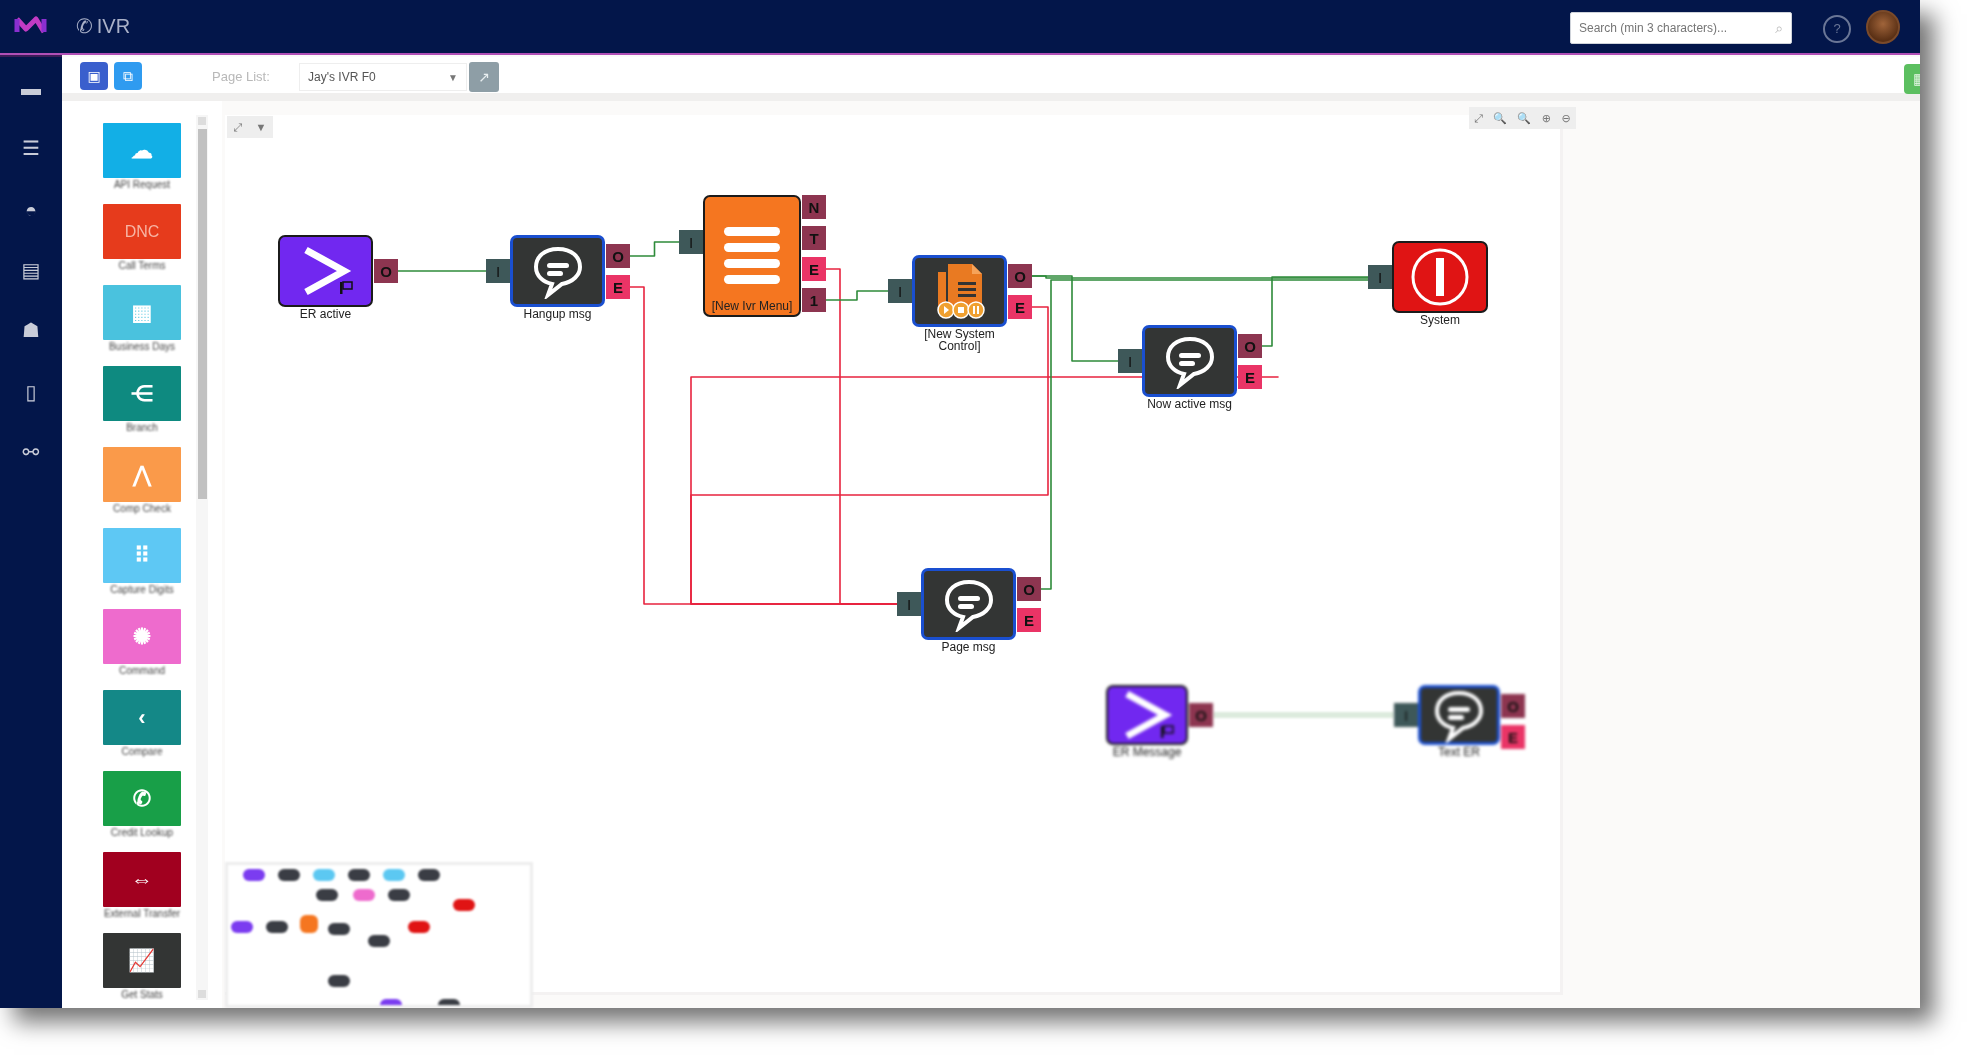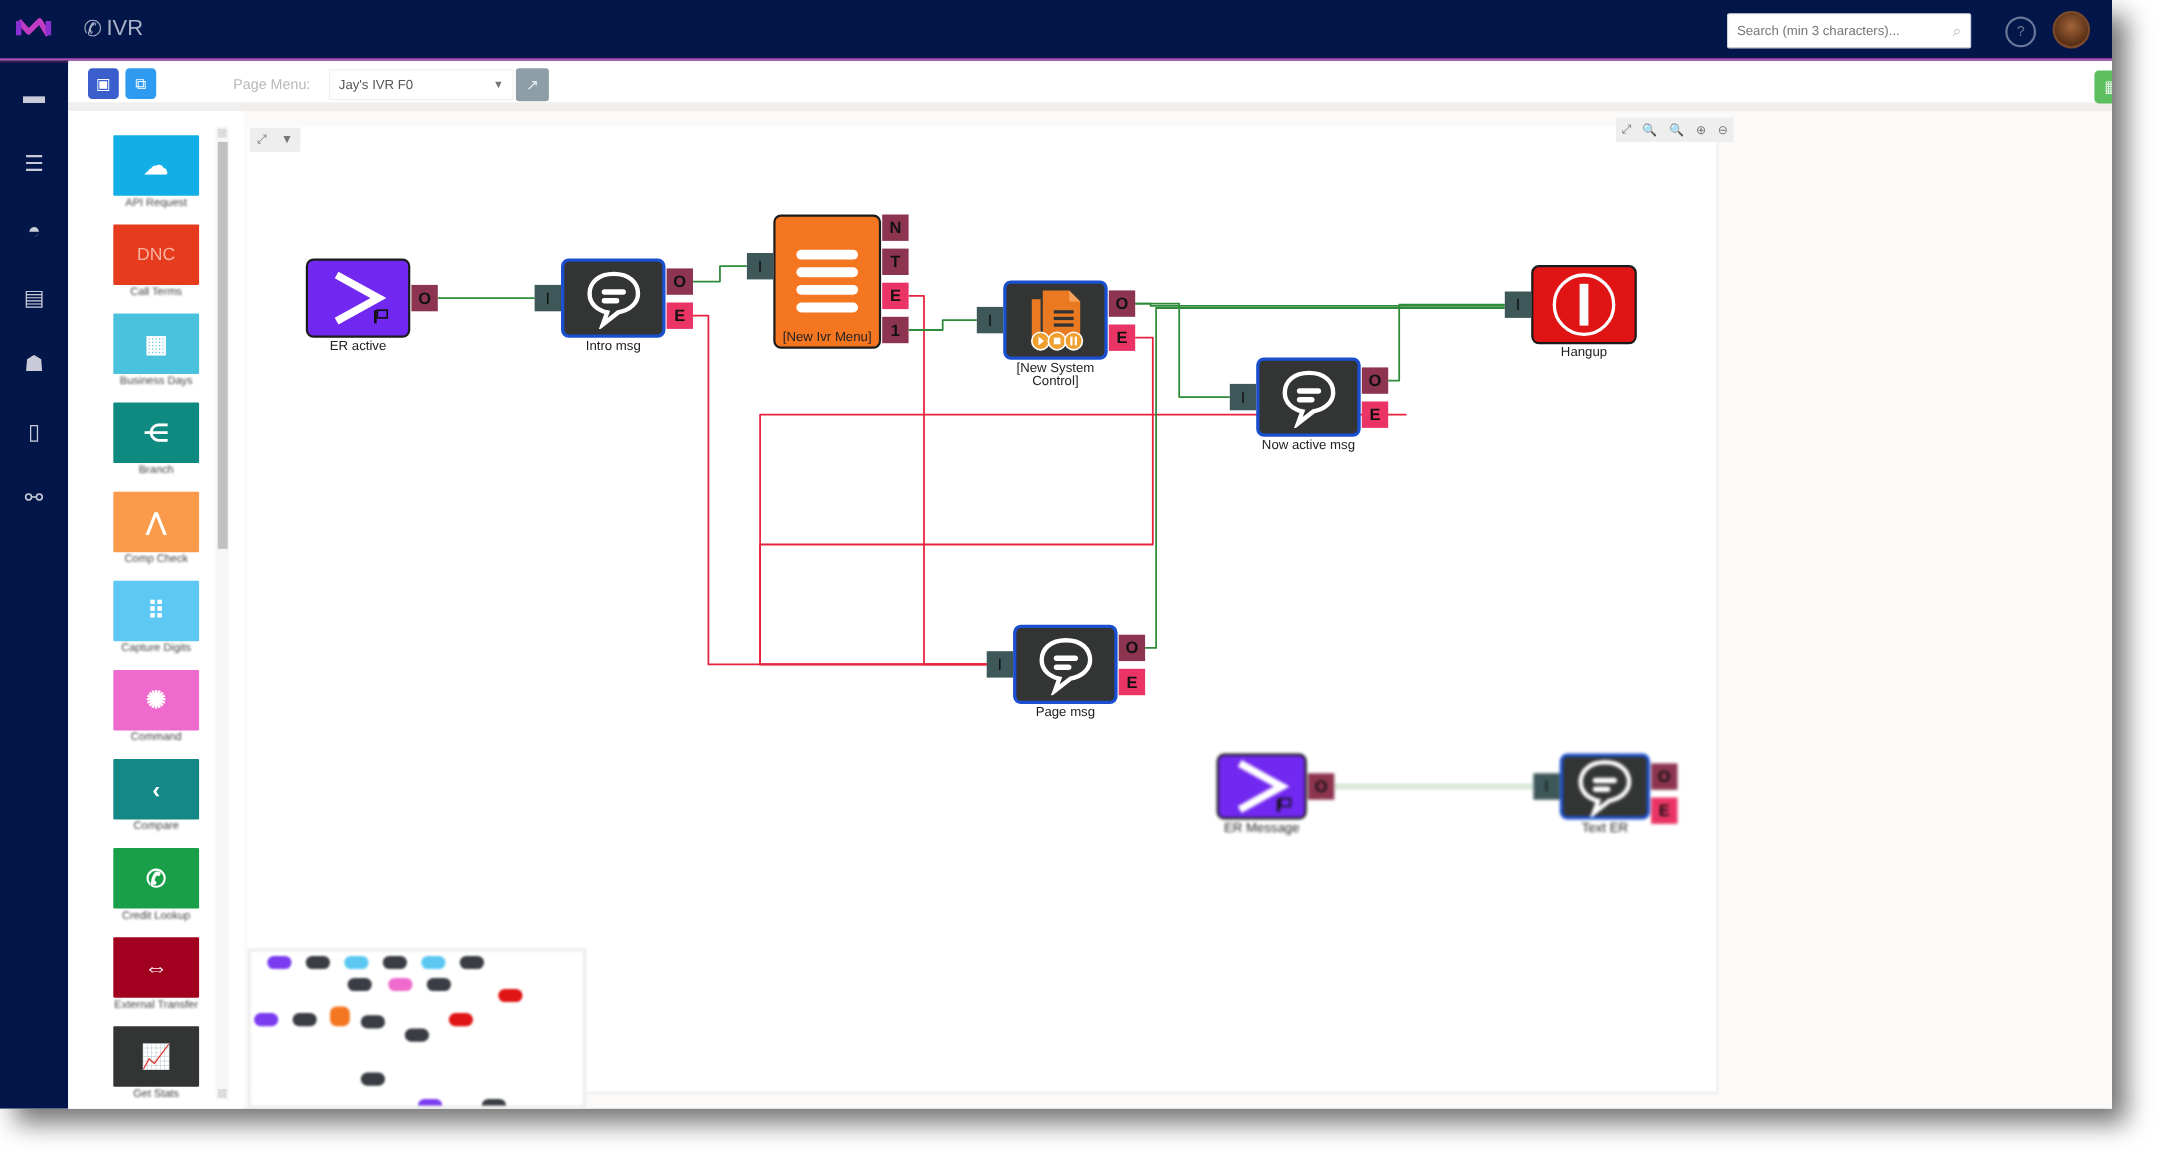--- a/index.html
+++ b/index.html
@@ -84,21 +84,21 @@
     <div class="nav-item" style="top:138px">◓</div>
     <div class="nav-item" style="top:198px">▤</div>
     <div class="nav-item" style="top:258px">☗</div>
     <div class="nav-item" style="top:320px">▯</div>
     <div class="nav-item" style="top:380px">⚯</div>
   </div>
 
   <div id="toolbar">
     <div class="tb-btn" style="left:18px;background:#3a5fcd;">▣</div>
     <div class="tb-btn" style="left:52px;background:#2f9bf0;">⧉</div>
-    <div id="page-list-label">Page Menu:</div>
+    <div id="page-list-label">Page List:</div>
     <div id="page-select">
       <span>Jay's IVR F0</span>
       <span class="caret">▼</span>
     </div>
     <div id="open-page-btn">↗</div>
     <div id="grid-toggle-btn">▦</div>
   </div>
 
   <div id="palette">
       <div class="tile" style="top: 22px;">
@@ -191,21 +191,21 @@
           <div class="port out" style="left: 96px; top: 24px;">O</div>
         </div>
         <div class="node" style="left: 285px; top: 120px;">
           <div class="body" style="left: 0px; top: 0px; width: 95px; height: 72px; background: rgb(51, 53, 52); border: 3px solid rgb(26, 79, 208);">
             <svg width="56" height="56" viewBox="0 0 56 56">
               <path d="M28 6 C14 6 6 14 6 24 C6 33 13 39 22 41 L18 52 L32 41 C43 39 50 32 50 24 C50 14 42 6 28 6 Z" fill="none" stroke="#fff" stroke-width="4"></path>
               <rect x="17" y="20" width="22" height="5" rx="2.5" fill="#fff"></rect>
               <rect x="17" y="28" width="16" height="5" rx="2.5" fill="#fff"></rect>
             </svg>
           </div>
-          <div class="name" style="top: 73px; left: -20px; width: 135px;">Intro msg</div>
+          <div class="name" style="top: 73px; left: -20px; width: 135px;">Hangup msg</div>
           <div class="port in" style="left: -24px; top: 24px;">I</div>
           <div class="port out" style="left: 96px; top: 9px;">O</div>
           <div class="port err" style="left: 96px; top: 40px;">E</div>
         </div>
         <div class="node" style="left: 478px; top: 80px;">
           <div class="body" style="left: 0px; top: 0px; width: 98px; height: 122px; background: rgb(245, 118, 32); border: 2px solid rgb(27, 27, 27);">
             <svg width="60" height="70" viewBox="0 0 60 70">
               <rect x="2" y="6" width="56" height="9" rx="4.5" fill="#fff"></rect>
               <rect x="2" y="22" width="56" height="9" rx="4.5" fill="#fff"></rect>
               <rect x="2" y="38" width="56" height="9" rx="4.5" fill="#fff"></rect>
@@ -255,21 +255,21 @@
           <div class="port out" style="left: 96px; top: 9px;">O</div>
           <div class="port err" style="left: 96px; top: 40px;">E</div>
         </div>
         <div class="node" style="left: 1167px; top: 126px;">
           <div class="body" style="left: 0px; top: 0px; width: 96px; height: 72px; background: rgb(224, 20, 20); border: 2px solid rgb(27, 27, 27);">
             <svg width="62" height="62" viewBox="0 0 62 62">
               <circle cx="31" cy="31" r="27" fill="none" stroke="#fff" stroke-width="3"></circle>
               <rect x="27" y="12" width="8" height="38" fill="#fff"></rect>
             </svg>
           </div>
-          <div class="name" style="top: 73px; left: -20px; width: 136px;">Hangup</div>
+          <div class="name" style="top: 73px; left: -20px; width: 136px;">System</div>
           <div class="port in" style="left: -24px; top: 24px;">I</div>
         </div>
         <div class="node" style="left: 696px; top: 453px;">
           <div class="body" style="left: 0px; top: 0px; width: 95px; height: 72px; background: rgb(51, 53, 52); border: 3px solid rgb(26, 79, 208);">
             <svg width="56" height="56" viewBox="0 0 56 56">
               <path d="M28 6 C14 6 6 14 6 24 C6 33 13 39 22 41 L18 52 L32 41 C43 39 50 32 50 24 C50 14 42 6 28 6 Z" fill="none" stroke="#fff" stroke-width="4"></path>
               <rect x="17" y="20" width="22" height="5" rx="2.5" fill="#fff"></rect>
               <rect x="17" y="28" width="16" height="5" rx="2.5" fill="#fff"></rect>
             </svg>
           </div>

